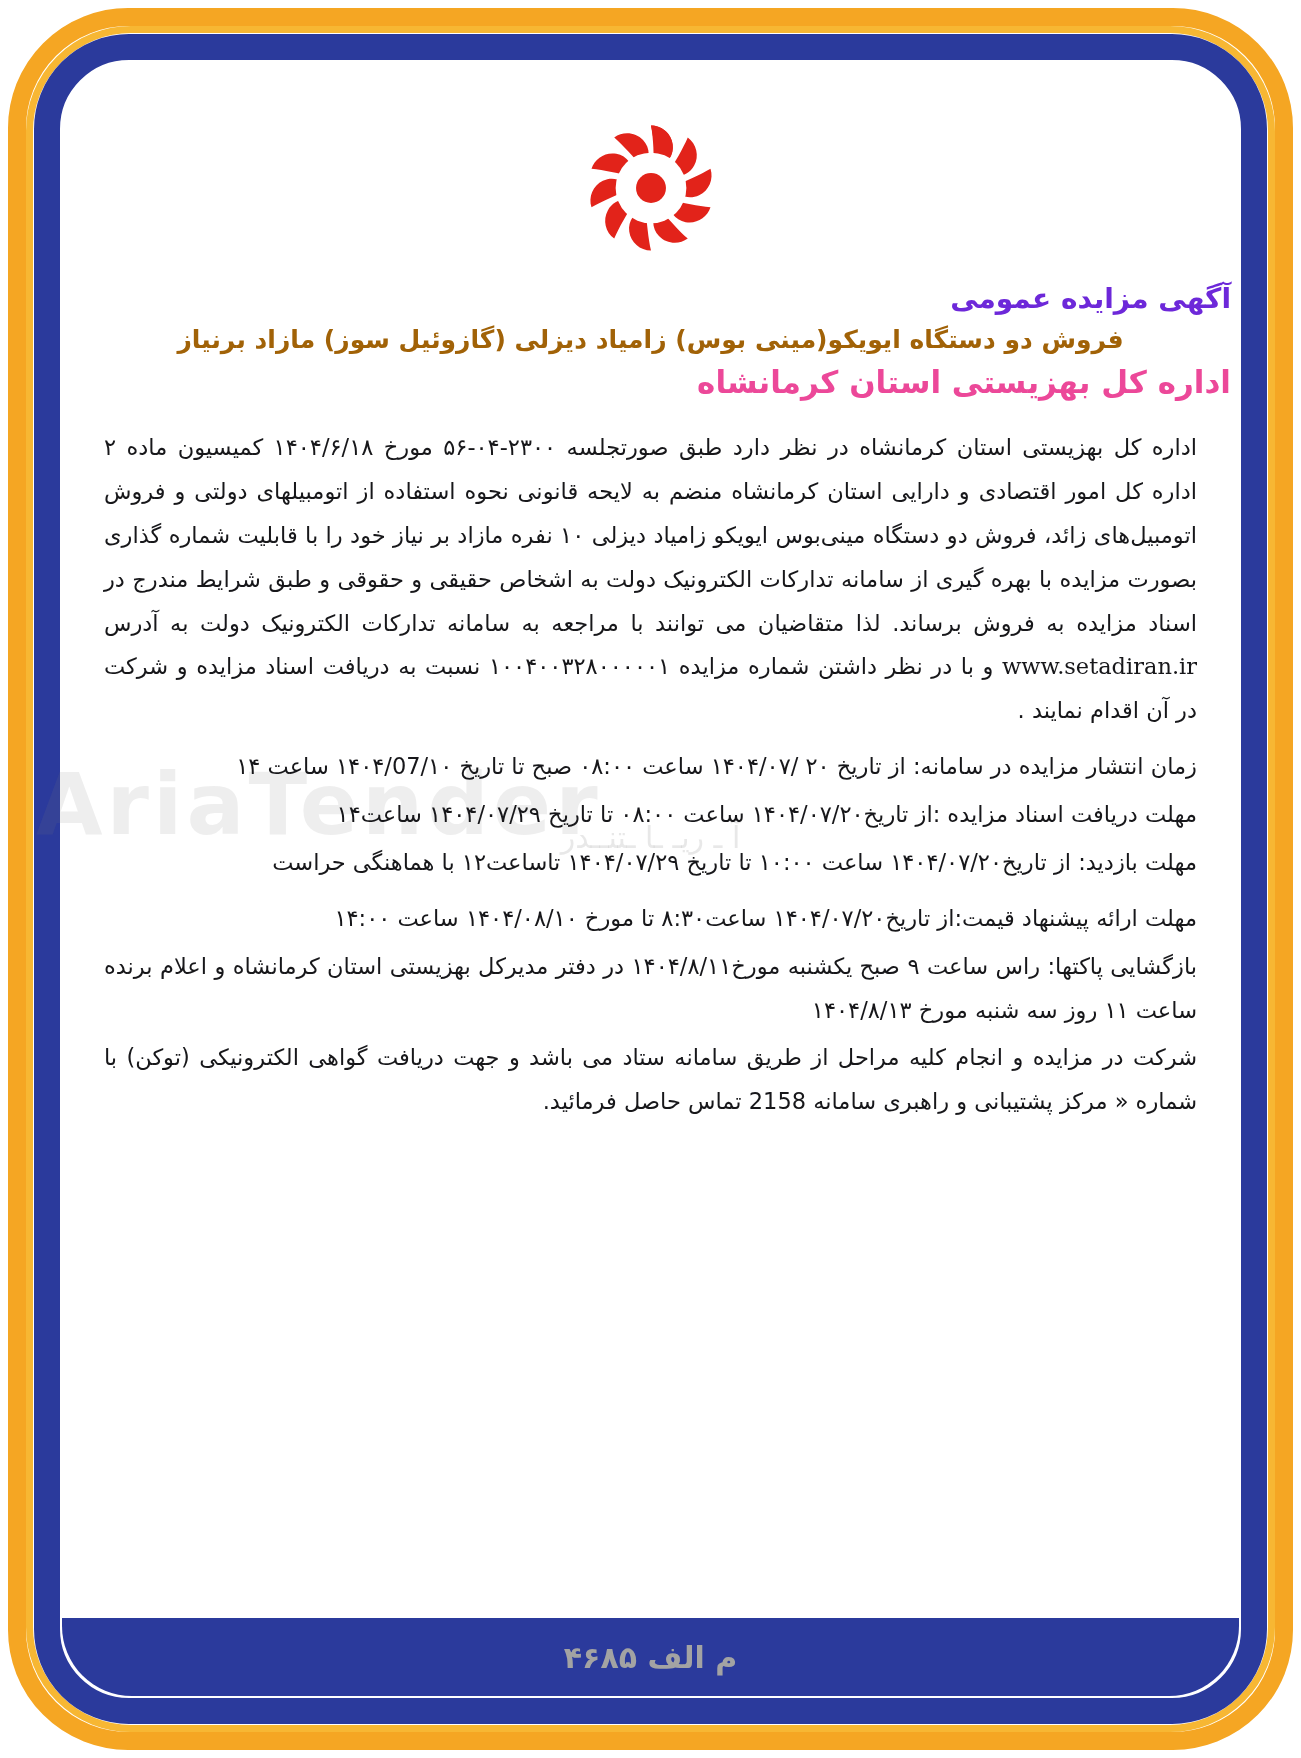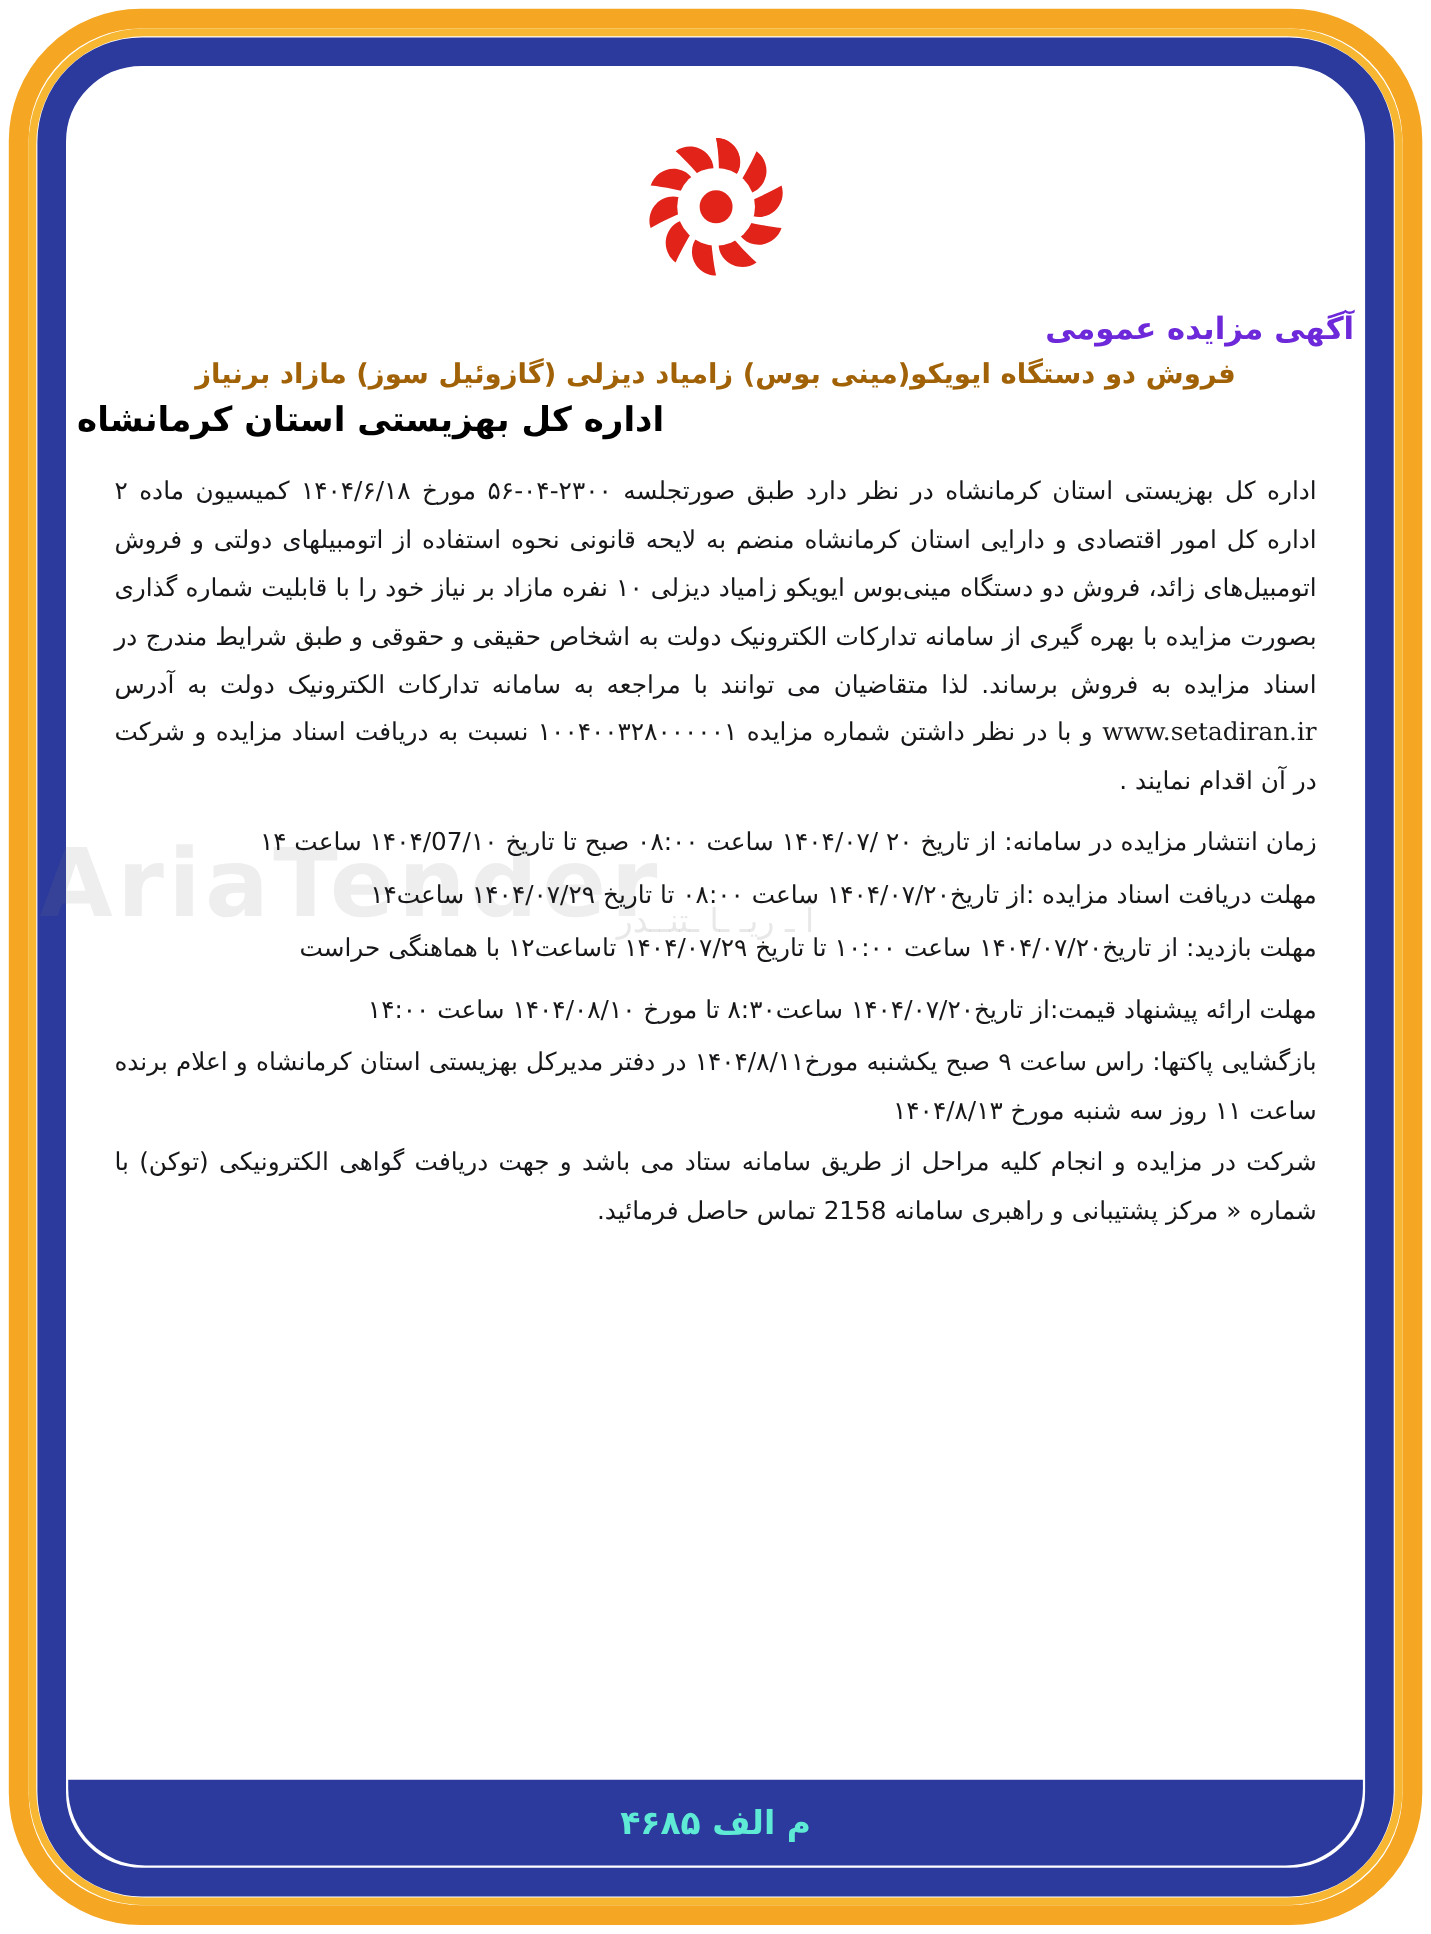--- a/index.html
+++ b/index.html
@@ -78,22 +78,22 @@
     font-family:"DejaVu Sans","Liberation Sans",sans-serif;
   }
   .title-sub{
     text-align:center;
     color:#a16207;
     font-size:25px;
     font-weight:bold;
     margin:8px 0 10px 0;
   }
   .title-org{
-    text-align:left;
-    color:#000000;
+    text-align:right;
+    color:#ec4899;
     font-size:31px;
     font-weight:bold;
     margin:6px 0 26px 0;
   }
 
   
   .body-area{
     padding:0 34px;
     color:#17171a;
     font-size:22.5px;
@@ -121,21 +121,21 @@
   .footer-bar{
     position:absolute;
     left:62px;right:62px;bottom:62px;
     height:78px;
     background:#2b3a9c;
     display:flex;align-items:center;justify-content:center;
     border-bottom-left-radius:70px;
     border-bottom-right-radius:70px;
   }
   .footer-text{
-    color:#5eead4;font-size:30px;font-weight:bold;letter-spacing:1px;
+    color:#a3a3a3;font-size:30px;font-weight:bold;letter-spacing:1px;
   }
 
   
   .watermark{
     position:absolute;
     left:0;right:0;top:754px;
     text-align:left;
     font-size:86px;
     color:rgba(120,120,120,0.13);
     font-weight:bold;

